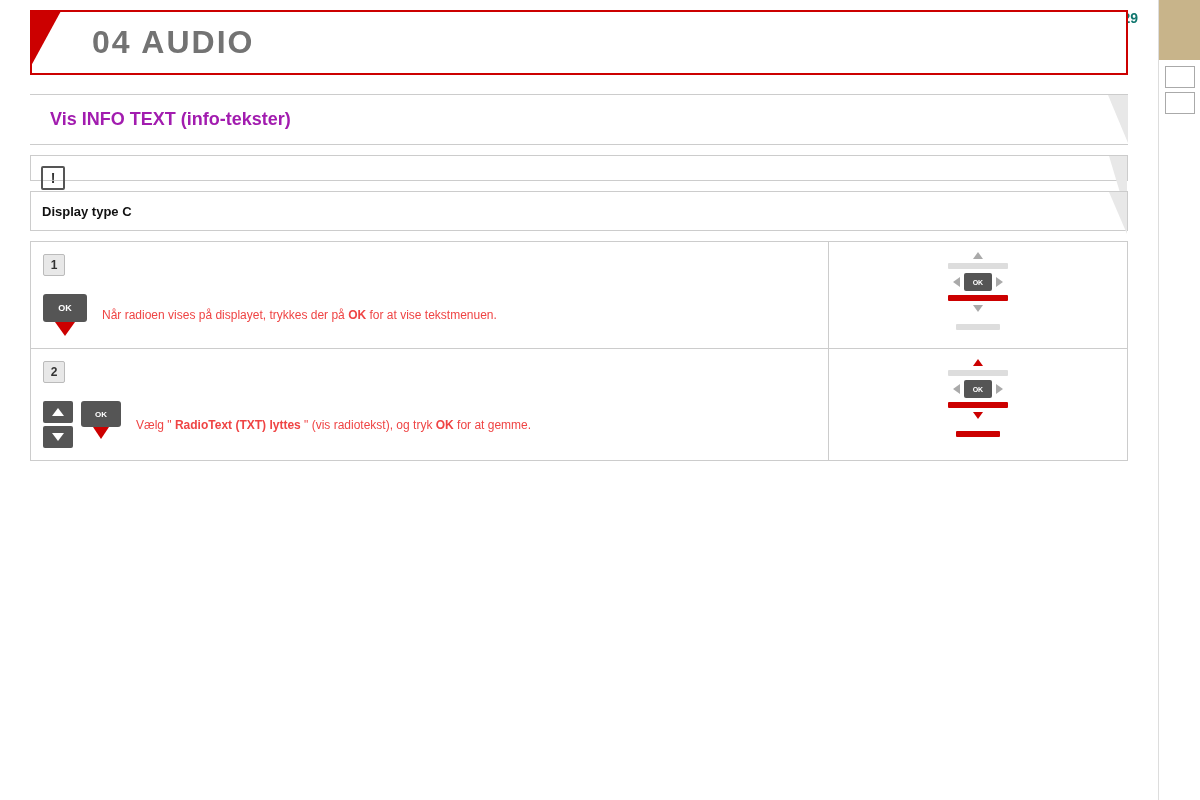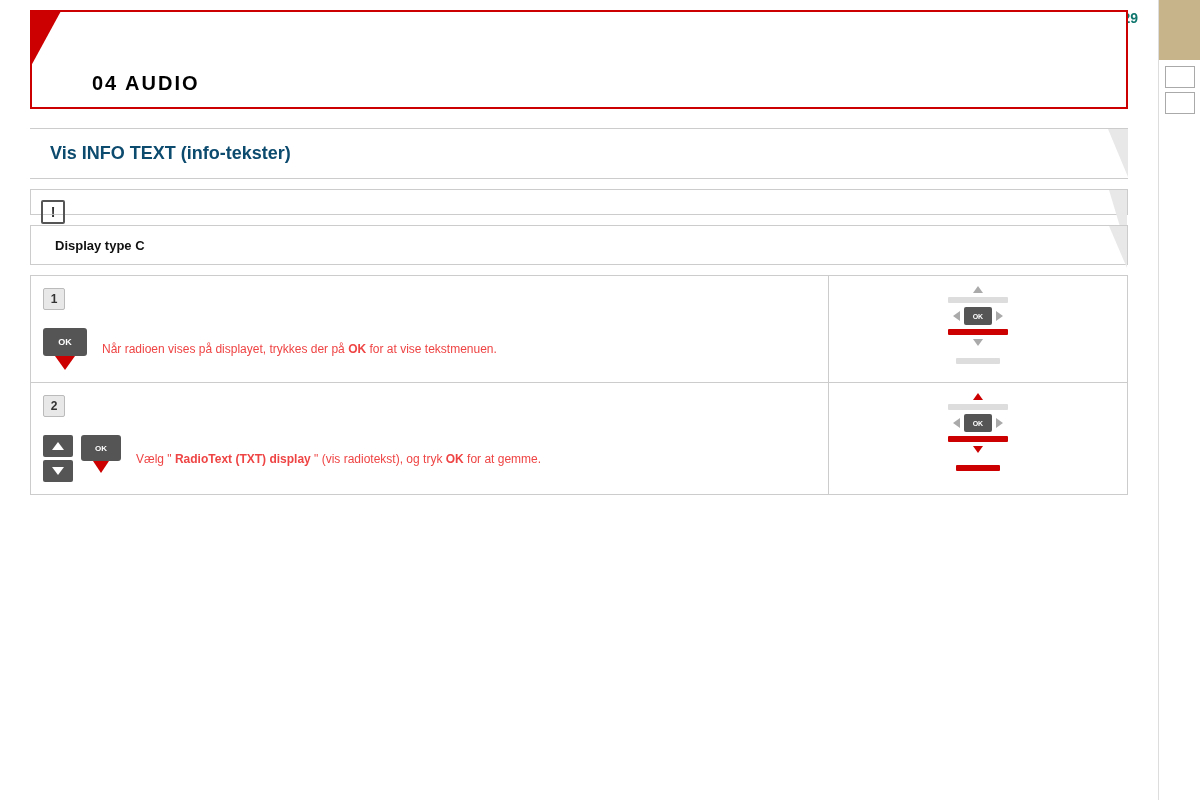--- a/index.html
+++ b/index.html
@@ -67,32 +67,31 @@
       content: '';
       position: absolute;
       left: -1px;
       top: -1px;
       width: 0;
       height: 0;
       border-top: 55px solid #cc0000;
       border-right: 30px solid transparent;
     }
     .chapter-title {
-      font-size: 20px;
-      font-weight: bold;
-      color: #000000;
+      font-size: 32px;
+      font-weight: bold;
+      color: #737373;
       letter-spacing: 2px;
-      margin-top: 48px;
     }
 
     
     .section-title {
       font-size: 18px;
       font-weight: bold;
-      color: #0c4a6e;
+      color: #a21caf;
       padding: 14px 0 14px 20px;
       border-top: 1px solid #ccc;
       border-bottom: 1px solid #ccc;
       margin-bottom: 10px;
       position: relative;
       margin-top: 19px;
     }
     .section-title::after {
       content: '';
       position: absolute;
@@ -139,21 +138,21 @@
     }
     .info-text {
       font-size: 12px;
       color: #333;
       line-height: 1.5;
     }
 
     
     .display-type-label {
       border: 1px solid #ccc;
-      padding: 10px 24px;
+      padding: 10px 11px;
       margin-bottom: 10px;
       position: relative;
       background: #fff;
     }
     .display-type-label::after {
       content: '';
       position: absolute;
       right: 0;
       top: 0;
       width: 0;
@@ -468,21 +467,21 @@
               </div>
             </div>
             <div style="display:flex; flex-direction:column; align-items:center;">
               <div class="btn-ok-small">
                 <span>OK</span>
               </div>
               <div style="height:12px;"></div>
             </div>
           </div>
           <p class="step-text">
-            Vælg " <strong>RadioText (TXT) display</strong> " (vis radiotekst), og tryk <strong>OK</strong> for at gemme.
+            Vælg " <strong>RadioText (TXT) lyttes</strong> " (vis radiotekst), og tryk <strong>OK</strong> for at gemme.
           </p>
         </div>
       </td>
       <td class="step-right">
         <div class="display-illus">
           <div class="disp-arrow-up"></div>
           <div class="disp-bar"></div>
           <div class="disp-btn-row">
             <div class="disp-arrow-left"></div>
             <div class="disp-ok-btn">OK</div>

